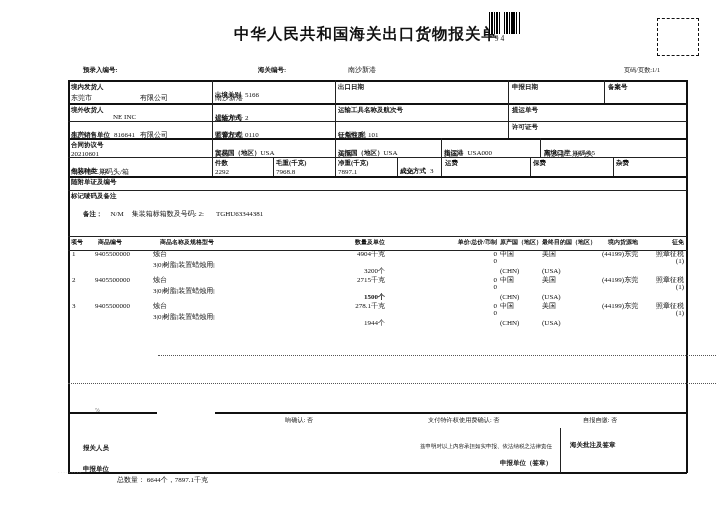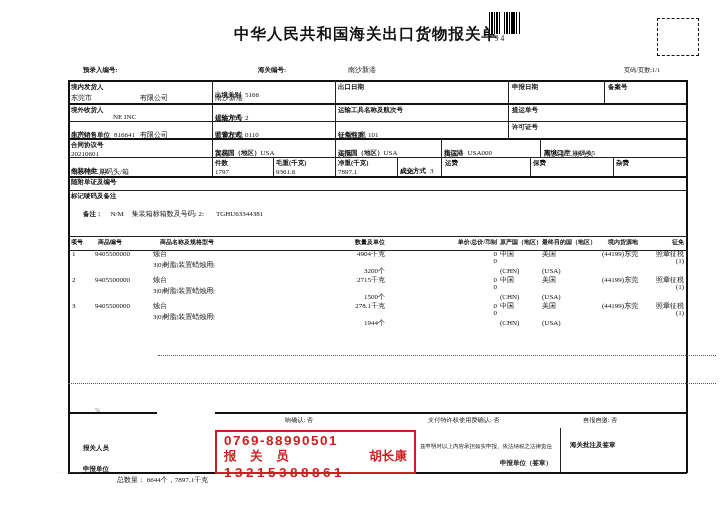--- a/index.html
+++ b/index.html
@@ -109,23 +109,23 @@
   <div class="a" style="left:338px;top:141px;"><span class="lbl">运抵国（地区）</span><span class="val">USA</span></div>
   <div class="a val" style="left:338px;top:150px;">美国</div>
   <div class="a" style="left:444px;top:141px;"><span class="lbl">指运港</span>&nbsp;<span class="val">USA000</span></div>
   <div class="a val" style="left:444px;top:150px;">美国</div>
   <div class="a" style="left:544px;top:141px;"><span class="lbl">离境口岸</span>&nbsp;<span class="val">443405</span></div>
   <div class="a val" style="left:544px;top:150px;">南沙港二期码头</div>
 
   <div class="a" style="left:71px;top:159px;"><span class="lbl">包装种类</span>&nbsp;<span class="val">22</span></div>
   <div class="a val" style="left:71px;top:168px;">南沙港二期码头/箱</div>
   <div class="a lbl" style="left:215px;top:159px;">件数</div>
-  <div class="a val" style="left:215px;top:168px;">1797</div>
+  <div class="a val" style="left:215px;top:168px;">2292</div>
   <div class="a lbl" style="left:276px;top:159px;">毛重(千克)</div>
-  <div class="a val" style="left:276px;top:168px;">9361.6</div>
+  <div class="a val" style="left:276px;top:168px;">7968.8</div>
   <div class="a lbl" style="left:338px;top:159px;">净重(千克)</div>
   <div class="a val" style="left:338px;top:168px;">7897.1</div>
   <div class="a" style="left:400px;top:159px;"><span class="lbl">成交方式</span>&nbsp;<span class="val">3</span></div>
   <div class="a val" style="left:400px;top:168px;">FOB</div>
   <div class="a lbl" style="left:445px;top:159px;">运费</div>
   <div class="a lbl" style="left:533px;top:159px;">保费</div>
   <div class="a lbl" style="left:616px;top:159px;">杂费</div>
 
   <div class="a lbl" style="left:71px;top:178px;">随附单证及编号</div>
   <div class="a lbl" style="left:71px;top:192px;">标记唛码及备注</div>
@@ -160,21 +160,21 @@
   <div class="a val c" style="left:542px;top:267px;width:62px;">(USA)</div>
   <div class="a val" style="left:602px;top:250px;">(44199)东莞</div>
   <div class="a val r" style="left:650px;top:250px;width:34px;">照章征税</div>
   <div class="a val r" style="left:650px;top:257px;width:34px;">(1)</div>
 
   <div class="a val" style="left:72px;top:276px;">2</div>
   <div class="a val" style="left:95px;top:276px;">9405500000</div>
   <div class="a val" style="left:153px;top:276px;">烛台</div>
   <div class="a val" style="left:153px;top:287px;">3|0|树脂|装置蜡烛用|</div>
   <div class="a val r" style="left:300px;top:276px;width:85px;">2715千克</div>
-  <div class="a val r" style="left:300px;top:293px;width:85px;">1500个</div>
+  <div class="a val r" style="left:300px;top:293px;width:85px;font-weight:bold;">1500个</div>
   <div class="a val r" style="left:450px;top:276px;width:47px;">0</div>
   <div class="a val r" style="left:450px;top:283px;width:47px;">0</div>
   <div class="a val c" style="left:500px;top:276px;width:56px;">中国</div>
   <div class="a val c" style="left:500px;top:293px;width:56px;">(CHN)</div>
   <div class="a val c" style="left:542px;top:276px;width:62px;">美国</div>
   <div class="a val c" style="left:542px;top:293px;width:62px;">(USA)</div>
   <div class="a val" style="left:602px;top:276px;">(44199)东莞</div>
   <div class="a val r" style="left:650px;top:276px;width:34px;">照章征税</div>
   <div class="a val r" style="left:650px;top:283px;width:34px;">(1)</div>
 
@@ -195,28 +195,20 @@
   <div class="a val r" style="left:650px;top:309px;width:34px;">(1)</div>
 
   <div class="a tiny gray" style="left:95px;top:407px;">%</div>
   <div class="a sm" style="left:285px;top:416px;">响确认: 否</div>
   <div class="a sm" style="left:428px;top:416px;">支付特许权使用费确认: 否</div>
   <div class="a sm" style="left:583px;top:416px;">自报自缴: 否</div>
 
   <div class="a lbl" style="left:83px;top:444px;">报关人员</div>
   <div class="a lbl" style="left:83px;top:465px;">申报单位</div>
 
-  <div class="stamp">
-    <div class="l1">0769-88990501</div>
-    <div class="l2">
-      <span class="role">报 关 员</span>
-      <span>胡长康</span>
-    </div>
-    <div class="l3">13215388861</div>
-  </div>
 
   <div class="a" style="left:420px;top:443px;font-size:5.5px;">兹申明对以上内容承担如实申报、依法纳税之法律责任</div>
   <div class="a lbl r" style="left:470px;top:459px;width:82px;">申报单位（签章）</div>
   <div class="a lbl" style="left:570px;top:441px;">海关批注及签章</div>
 
   <div class="a faintdots" style="left:58px;top:470px;">·········</div>
   <div class="a val" style="left:117px;top:476px;">总数量： 6644个，7897.1千克</div>
 
 </div>
 

